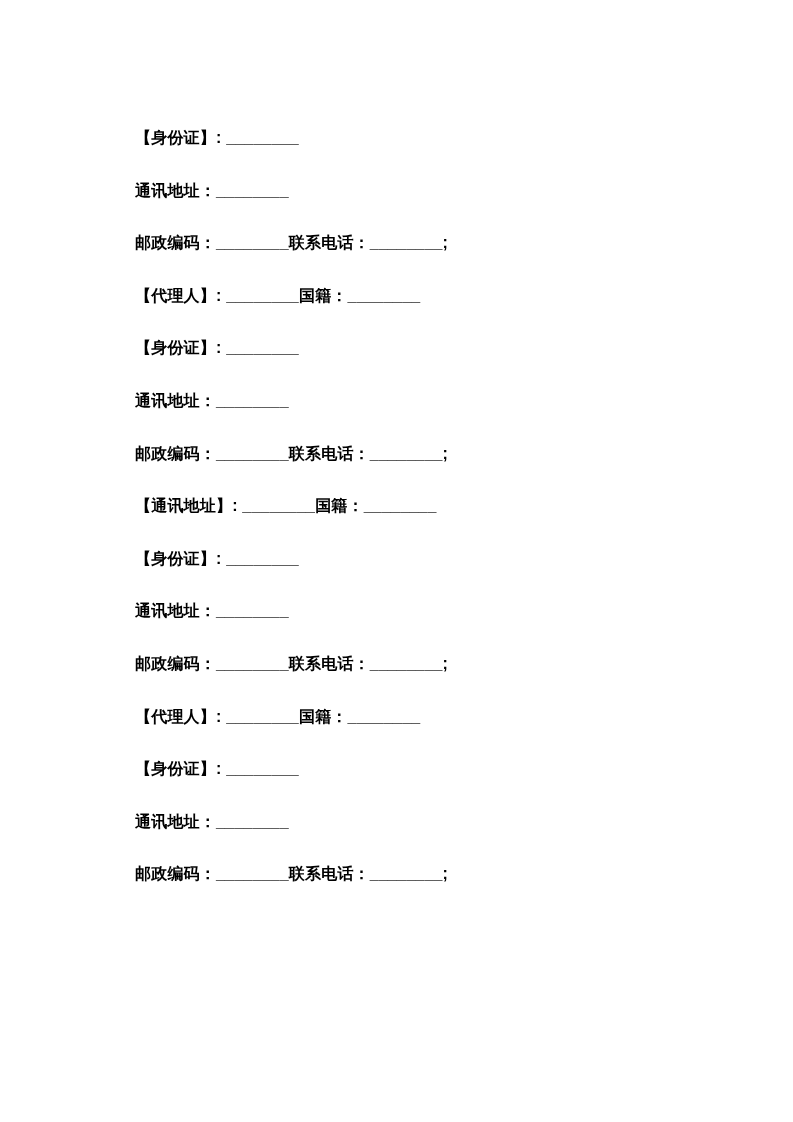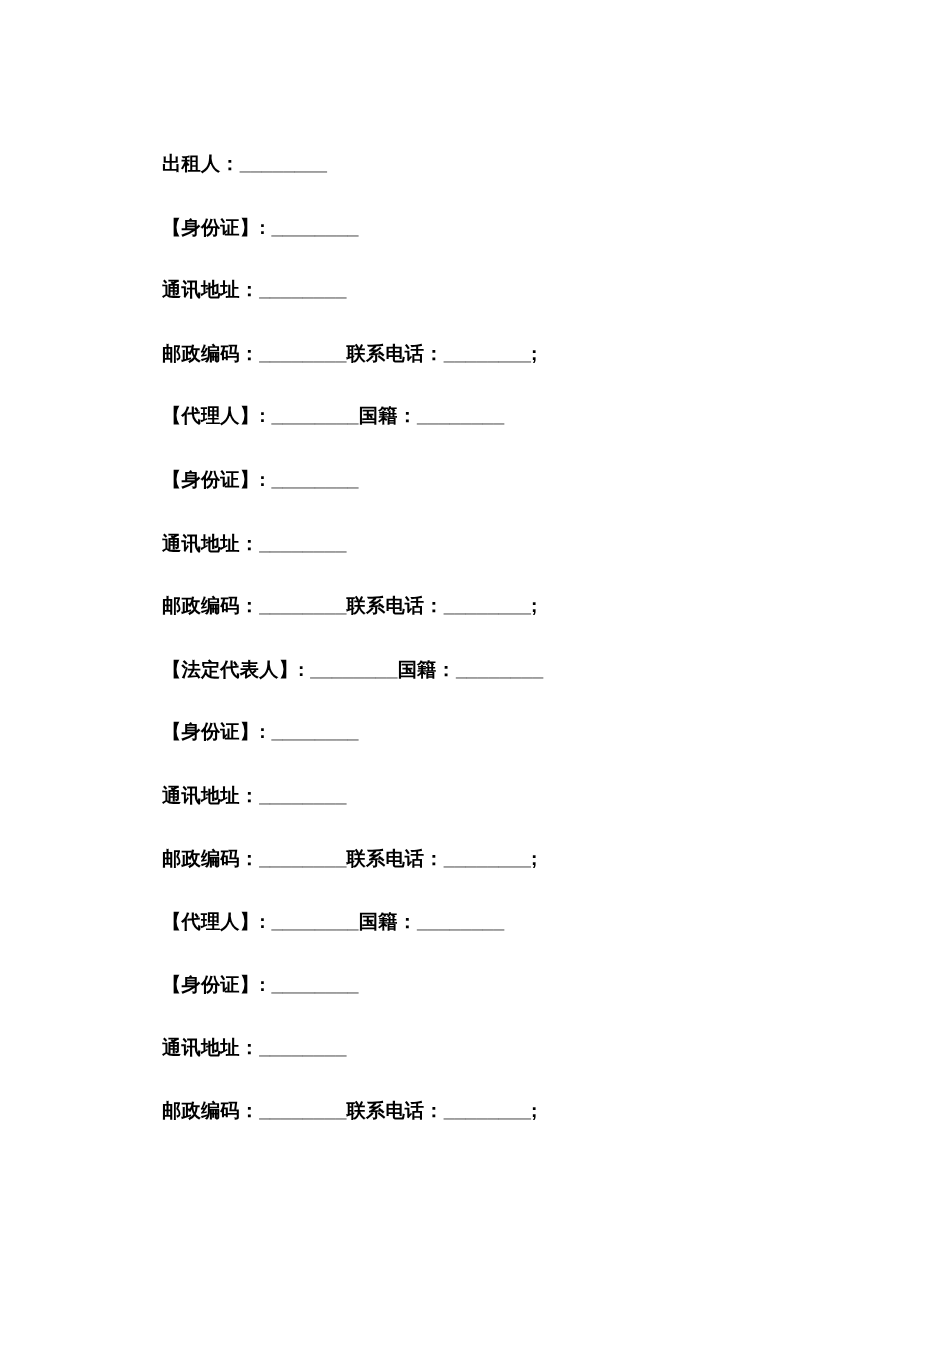--- a/index.html
+++ b/index.html
@@ -29,29 +29,28 @@
     font-weight: 600;
     letter-spacing: 0.2px;
     white-space: nowrap;
   }
 </style>
 </head>
 <body>
 
 <div class="page">
   <div class="content" id="lines-container">
-      <p class="line">出租人：________</p>
       <p class="line">【身份证】: ________</p>
       <p class="line">通讯地址：________</p>
       <p class="line">邮政编码：________联系电话：________;</p>
       <p class="line">【代理人】: ________国籍：________</p>
       <p class="line">【身份证】: ________</p>
       <p class="line">通讯地址：________</p>
       <p class="line">邮政编码：________联系电话：________;</p>
-      <p class="line">【法定代表人】: ________国籍：________</p>
+      <p class="line">【通讯地址】: ________国籍：________</p>
       <p class="line">【身份证】: ________</p>
       <p class="line">通讯地址：________</p>
       <p class="line">邮政编码：________联系电话：________;</p>
       <p class="line">【代理人】: ________国籍：________</p>
       <p class="line">【身份证】: ________</p>
       <p class="line">通讯地址：________</p>
       <p class="line">邮政编码：________联系电话：________;</p>
     </div>
 </div>
 

